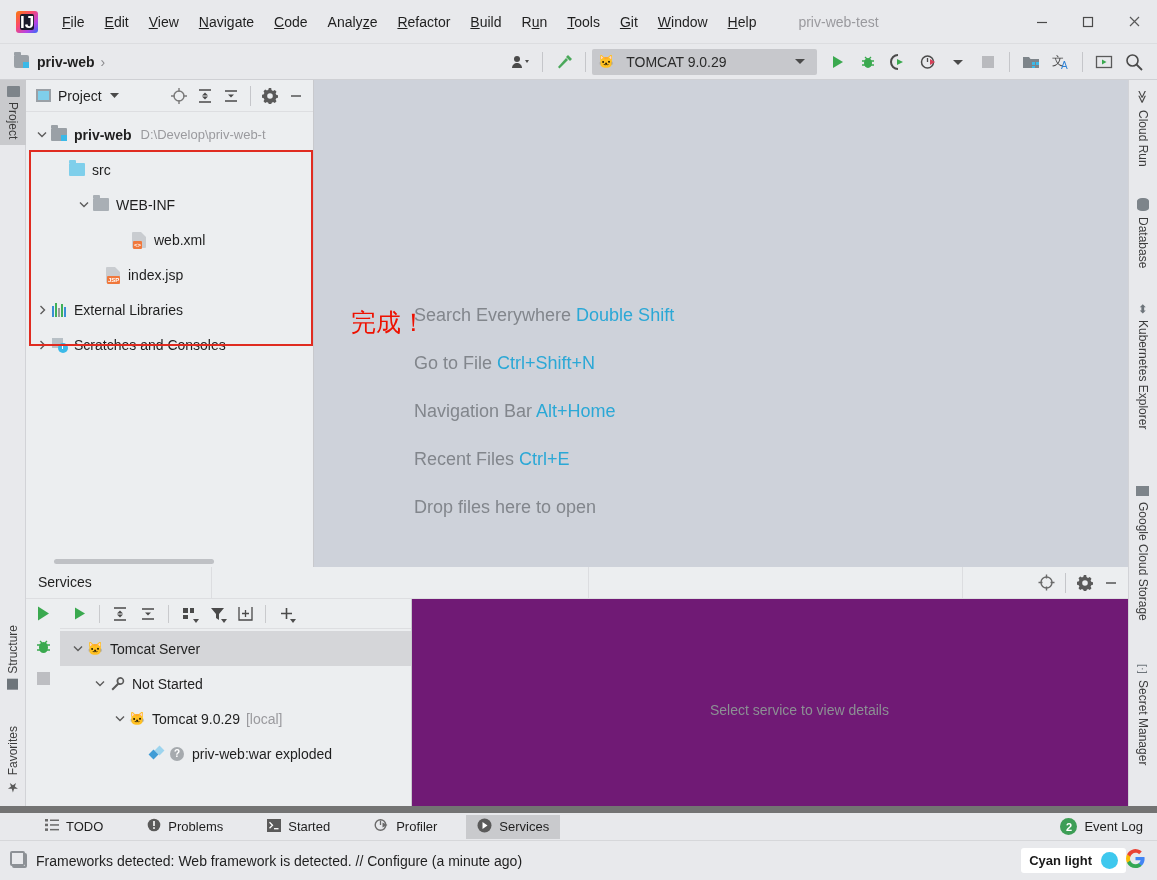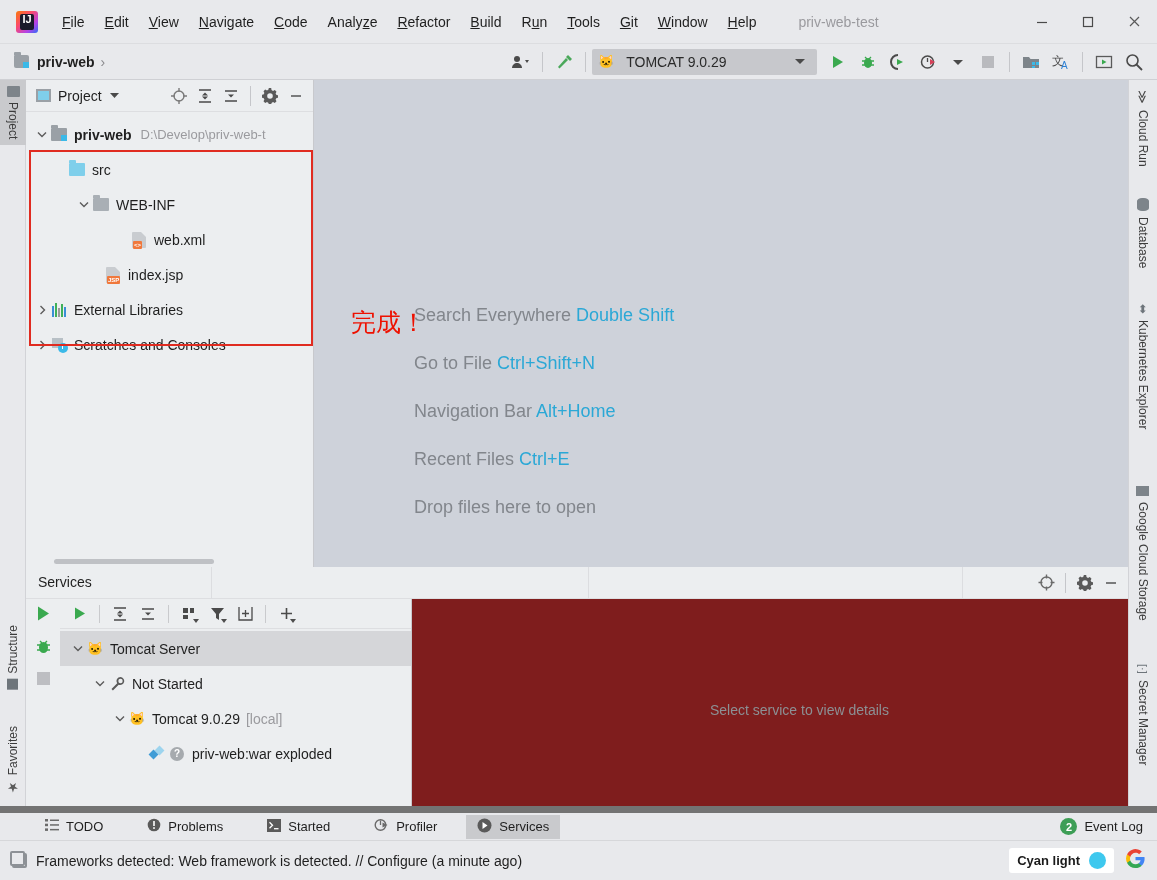--- a/index.html
+++ b/index.html
@@ -24,21 +24,21 @@
     border-radius: 3px; position: relative; overflow: hidden;
     background: linear-gradient(135deg,#f97a0b 0%,#fb4a6b 38%,#b342e8 72%,#2e6ef7 100%);
     flex: 0 0 auto;
   }
   .logo::after {
     content: ""; position: absolute; left: 4px; top: 3px; width: 14px; height: 16px;
     background: #1a1a2b; border-radius: 2px;
   }
   .logo .letter {
     position: absolute; left: 0; top: 2px; width: 22px; text-align: center;
-    color: #fff; font-size: 11px; font-weight: bold; z-index: 3;
+    color: #fff; font-size: 17px; font-weight: bold; z-index: 3;
     font-family: "Liberation Sans", sans-serif;
   }
   .menu-item {
     padding: 4px 10px; font-size: 14px; color: #1f1f1f; cursor: default; white-space: nowrap;
   }
   .menu-item u { text-decoration: underline; }
   .win-title {
     margin-left: 32px; color: #9a9a9e; font-size: 14px; white-space: nowrap;
   }
   .win-ctrls { margin-left: auto; display: flex; align-items: center; }
@@ -202,21 +202,21 @@
     border-bottom: 1px solid #dddee1;
   }
   .sti { width: 26px; height: 26px; display: flex; align-items: center; justify-content: center; color: #4d4d4d; position: relative; }
   .sti .mini-caret { position:absolute; right:3px; bottom:4px; width:0;height:0;
     border-left:3px solid transparent;border-right:3px solid transparent;border-top:4px solid #4d4d4d; }
   .stdiv { width: 1px; height: 18px; background: #c9cacd; margin: 0 5px; }
   .svc-tree { padding-top: 2px; }
   .srow { height: 35px; display: flex; align-items: center; font-size: 14px; white-space: nowrap; }
   .srow.sel { background: #d5d6d9; }
   .greylabel { color: #9a9a9e; }
-  .svc-right { flex: 1; position: relative; background: #7f1d1d; }
+  .svc-right { flex: 1; position: relative; background: #701a75; }
   .svc-placeholder {
     position: absolute; left: 298px; top: 103px; font-size: 14px; color: #8c9094;
   }
   .qmark {
     width: 14px; height: 14px; border-radius: 50%; background: #a6aaae; color: #fff;
     font-size: 10px; font-weight: bold; display: inline-flex; align-items: center;
     justify-content: center; font-family: "Liberation Sans", sans-serif;
   }
   .artifact { width: 15px; height: 13px; position: relative; }
   .artifact .d1 { position:absolute; left:0; top:4px; width:7px; height:7px; background:#3f9cd6; transform: rotate(45deg); }
@@ -236,21 +236,21 @@
   }
 
   
   .statusbar {
     position: absolute; left: 0; top: 840px; width: 1157px; height: 40px;
     background: #e8e9ec; display: flex; align-items: center; border-top: 1px solid #d6d7da;
   }
   .sb-ico { width: 15px; height: 15px; border: 2px solid #8d9196; border-radius: 2px; margin: 0 9px 0 12px; position: relative; }
   .sb-ico::after { content:""; position:absolute; left:-4px; top:-4px; width:11px; height:11px; background:#e8e9ec; border:2px solid #8d9196; border-radius:2px; }
   .sb-text { font-size: 14px; color: #1f1f1f; }
-  .sb-right { margin-left: auto; display: flex; align-items: center; gap: 12px; padding-right: 12px; }
+  .sb-right { margin-left: auto; display: flex; align-items: center; padding-right: 12px; }
   .theme-chip {
     background: #fff; border-radius: 3px; padding: 4px 8px; display: flex; align-items: center; gap: 9px;
     font-size: 13px; font-weight: bold; color: #1a1a1a;
   }
   .theme-dot { width: 17px; height: 17px; border-radius: 50%; background: #3ec8ee; }
   .gicon { font-size: 17px; font-weight: bold; font-family: "Liberation Sans", sans-serif; }
 </style>
 </head>
 <body>
 

